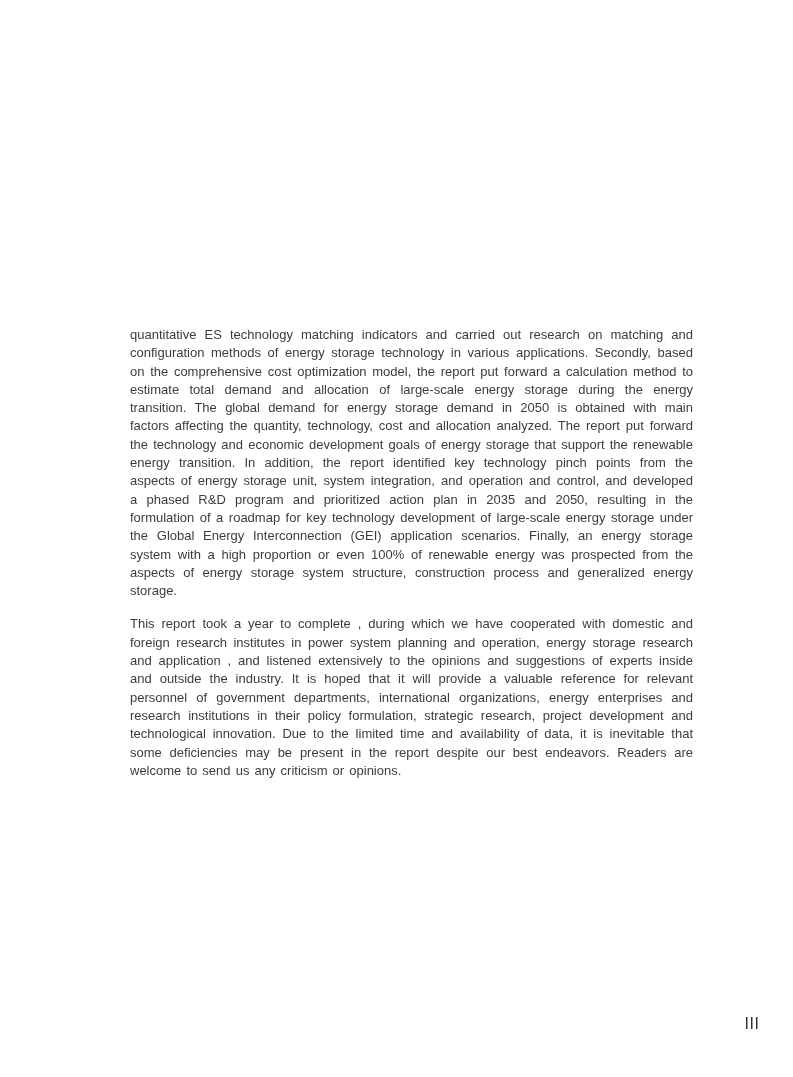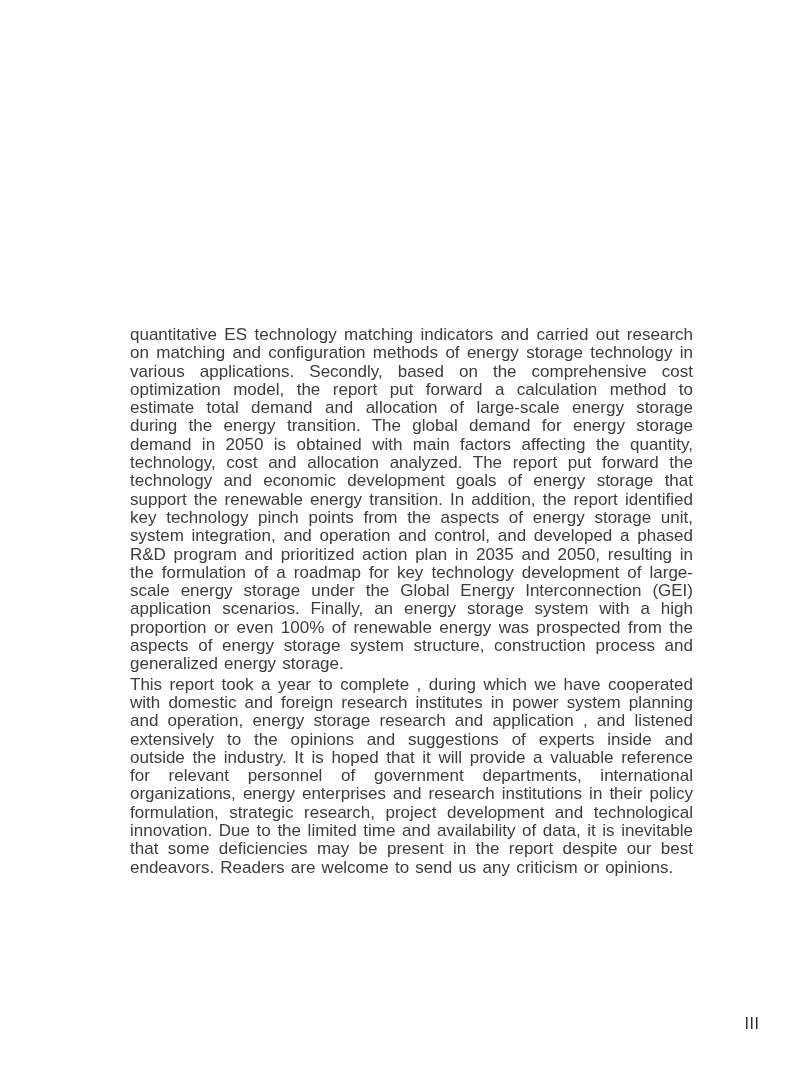--- a/index.html
+++ b/index.html
@@ -18,30 +18,30 @@
     position: absolute;
     inset: 0;
     background: #ffffff;
   }
   .text-block {
     position: absolute;
     left: 130px;
     top: 326px;
     width: 563px;
     color: #3c3c3c;
-    font-size: 17px;
+    font-size: 13px;
     line-height: 18.3px;
     text-align: justify;
   }
   .para {
     margin: 0;
     word-spacing: 1.5px;
   }
   .para + .para {
-    margin-top: 2px;
+    margin-top: 15px;
   }
   .page-number {
     position: absolute;
     left: 742px;
     top: 1015px;
     width: 20px;
     text-align: center;
     font-size: 16px;
     color: #2e2e2e;
     letter-spacing: 0.5px;

